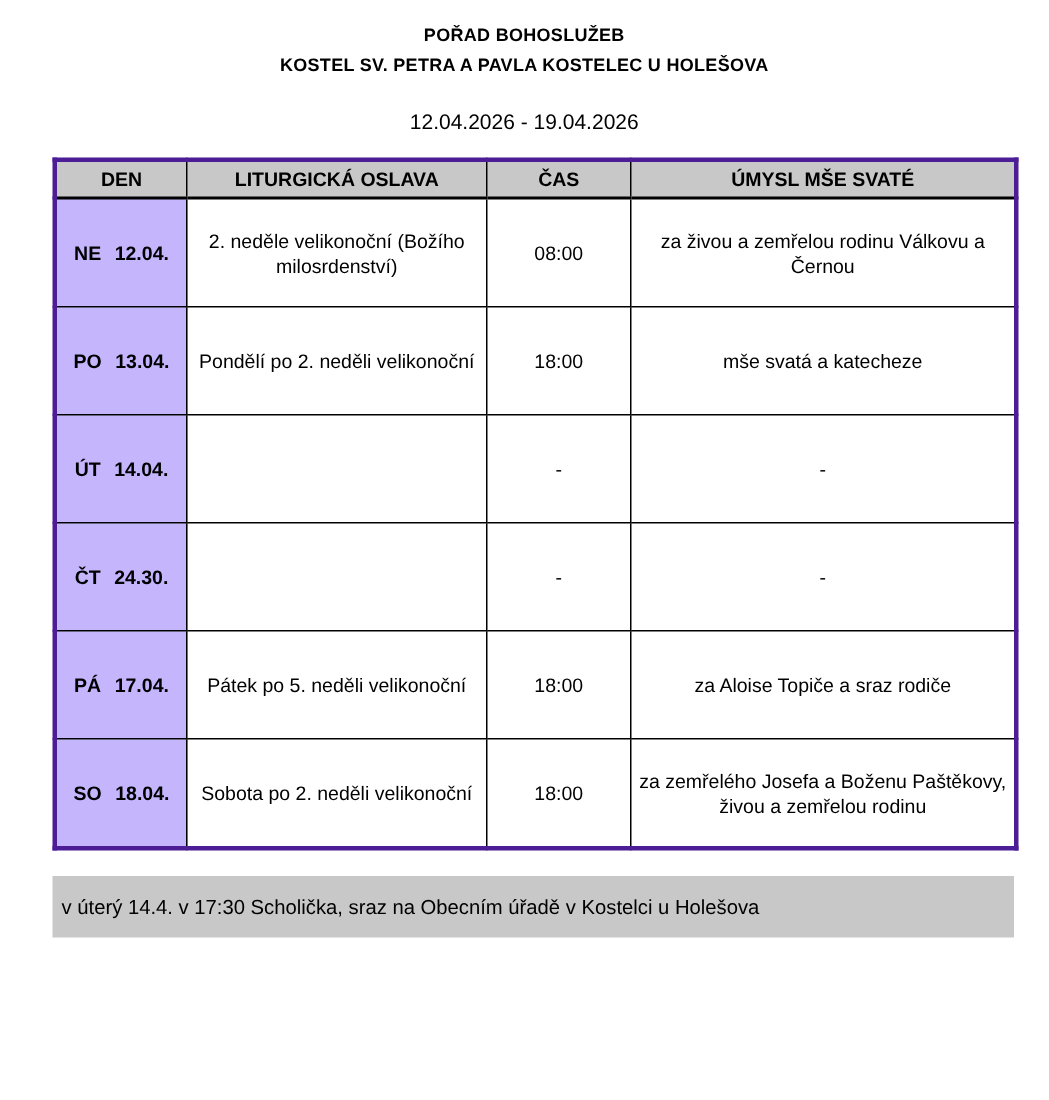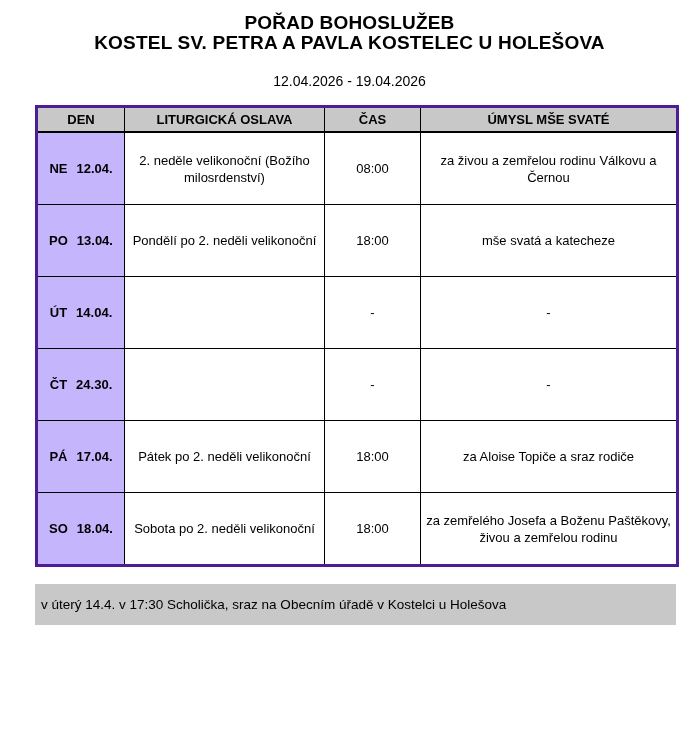--- a/index.html
+++ b/index.html
@@ -15,21 +15,21 @@
     height: 733px;
     background: #ffffff;
     overflow: hidden;
   }
   
   .heading {
     padding-top: 13px;
     text-align: center;
   }
   .title-line {
-    font-size: 19px;
+    font-size: 12px;
     font-weight: bold;
     line-height: 20px;
     letter-spacing: 0.2px;
   }
   .date-line {
     font-size: 14px;
     font-weight: normal;
     line-height: 20px;
     margin-top: 18px;
   }
@@ -135,21 +135,21 @@
         <td class="intent-cell">-</td>
       </tr>
       <tr>
         <td class="day-cell"><span class="day-part">ČT</span><span class="date-part">24.30.</span></td>
         <td class="liturgy-cell"></td>
         <td class="time-cell">-</td>
         <td class="intent-cell">-</td>
       </tr>
       <tr>
         <td class="day-cell"><span class="day-part">PÁ</span><span class="date-part">17.04.</span></td>
-        <td class="liturgy-cell">Pátek po 2. neděli velikonoční</td>
+        <td class="liturgy-cell">Pátek po 5. neděli velikonoční</td>
         <td class="time-cell">18:00</td>
         <td class="intent-cell">za Aloise Topiče a sraz rodiče</td>
       </tr>
       <tr>
         <td class="day-cell"><span class="day-part">SO</span><span class="date-part">18.04.</span></td>
         <td class="liturgy-cell">Sobota po 2. neděli velikonoční</td>
         <td class="time-cell">18:00</td>
         <td class="intent-cell">za zemřelého Josefa a Boženu Paštěkovy, živou a zemřelou rodinu</td>
       </tr>
     </tbody>

